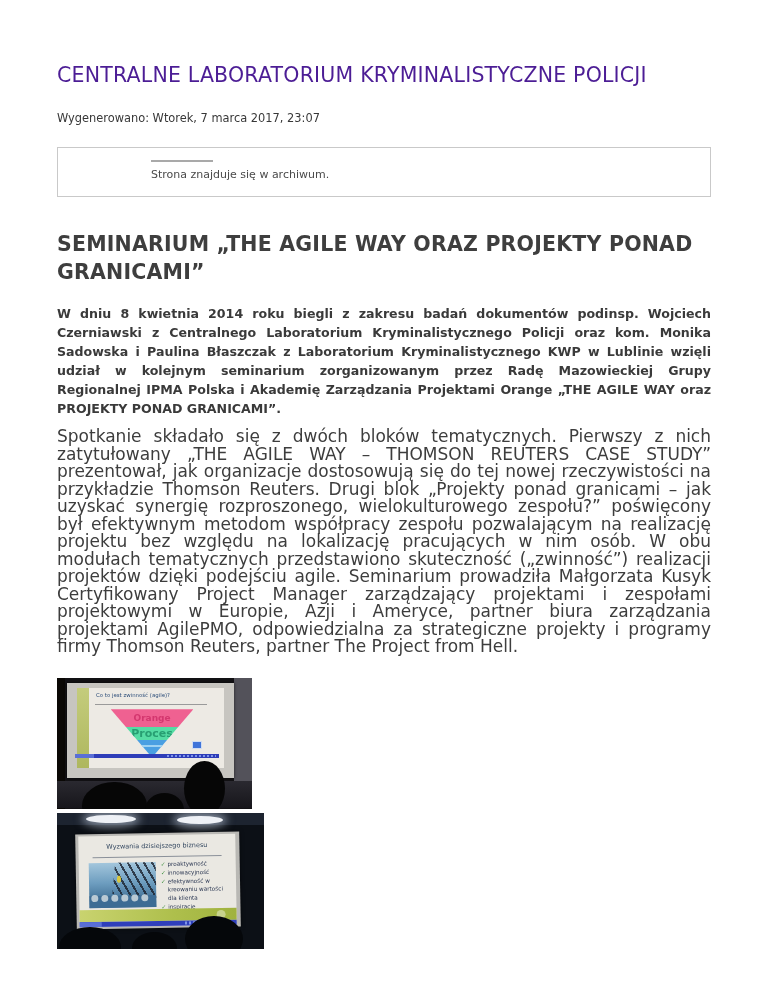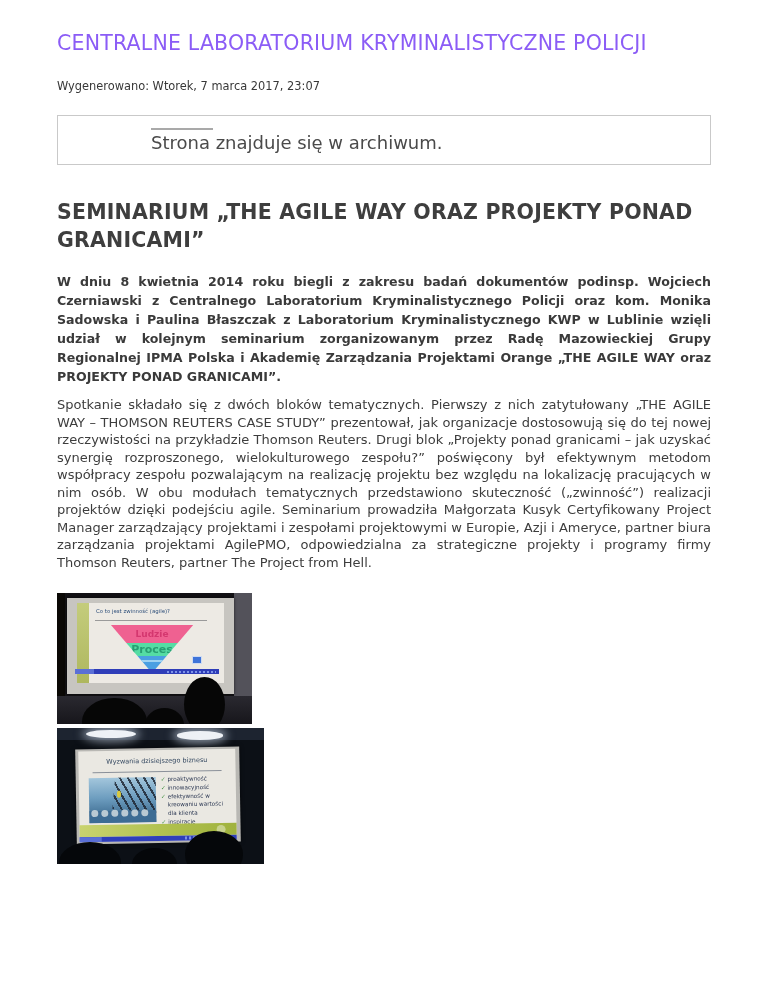--- a/index.html
+++ b/index.html
@@ -1,31 +1,31 @@
 <!DOCTYPE html>
 <html lang="pl"><head>
 <meta charset="utf-8">
 <style>
   html,body{margin:0;padding:0;background:#ffffff;}
   body{width:768px;height:994px;font-family:"DejaVu Sans","Liberation Sans",sans-serif;color:#3d3d3d;}
   .page{position:relative;width:768px;height:994px;overflow:hidden;background:#ffffff;}
   .content{margin:0 57px;}
 
-  .page-title{margin:0;padding-top:30px;font-size:20.5px;font-weight:400;letter-spacing:.2px;color:#8b5cf6;line-height:27px;}
+  .page-title{margin:0;padding-top:62px;font-size:20.5px;font-weight:400;letter-spacing:.2px;color:#4c1d95;line-height:27px;}
 
   .meta{margin-top:21px;font-size:11.4px;line-height:16px;color:#383838;}
 
   .archive-box{margin-top:21px;border:1px solid #c9c9c9;padding:12px 10px 14px 93px;}
   .archive-rule{width:62px;height:0;border-top:2px solid #a9a9a9;margin-bottom:5px;}
-  .archive-text{font-size:18px;color:#4a4a4a;line-height:15px;}
+  .archive-text{font-size:11px;color:#4a4a4a;line-height:15px;}
 
   .article-title{margin:33px 0 0 0;font-size:20.5px;font-weight:700;letter-spacing:.2px;color:#3e3e3e;line-height:28px;}
 
   .lead{margin:18px 0 0 0;font-size:12.6px;font-weight:bold;line-height:19px;text-align:justify;color:#3a3a3a;}
-  .body-text{margin:10px 0 0 0;font-size:13px;line-height:17.5px;text-align:justify;color:#3d3d3d;}
+  .body-text{margin:10px 0 0 0;font-size:17px;line-height:17.5px;text-align:justify;color:#3d3d3d;}
 
   .photos{margin-top:22px;}
   .photo{position:relative;width:195px;overflow:hidden;}
   .photo *{position:absolute;box-sizing:border-box;}
   .photo1{height:131px;background:#121114;}
   .photo2{height:136px;background:#0c1016;margin-top:4px;padding-left:12px;}
 
   
   .p1-wall-right{right:0;top:0;width:9%;height:79%;background:#53525a;}
   .p1-wall-left{left:0;top:0;width:4%;height:100%;background:#0a0805;}
@@ -109,21 +109,21 @@
       <div class="photo photo1">
         <div class="p1-wall-left"></div>
         <div class="p1-wall-right"></div>
         <div class="p1-screen">
           <div class="p1-slide">
             <div class="p1-stripe"></div>
             <div class="p1-title">Co to jest zwinność (agile)?</div>
             <div class="p1-underline"></div>
             <div class="p1-triangle">
               <div class="p1-band p1-band-top">
-                  <span>Ludzie</span>
+                  <span>Orange</span>
                 </div>
               <div class="p1-band p1-band-mid">
                   <span>Proces</span>
                 </div>
               <div class="p1-band p1-band-bot">
                   <i></i>
                 </div>
             </div>
             <div class="p1-appicon"></div>
           </div>

